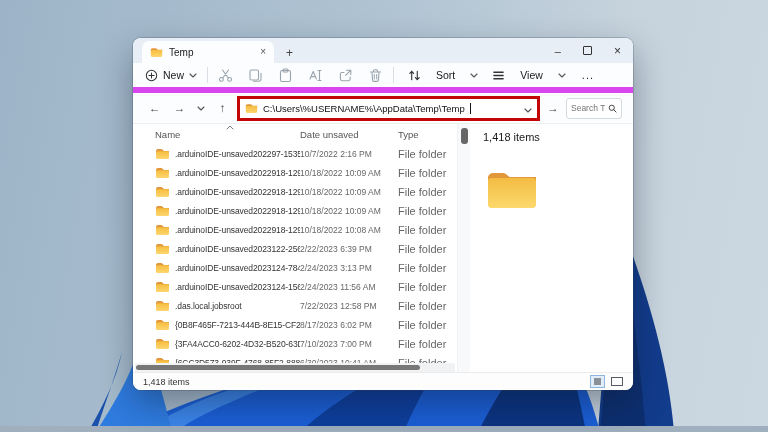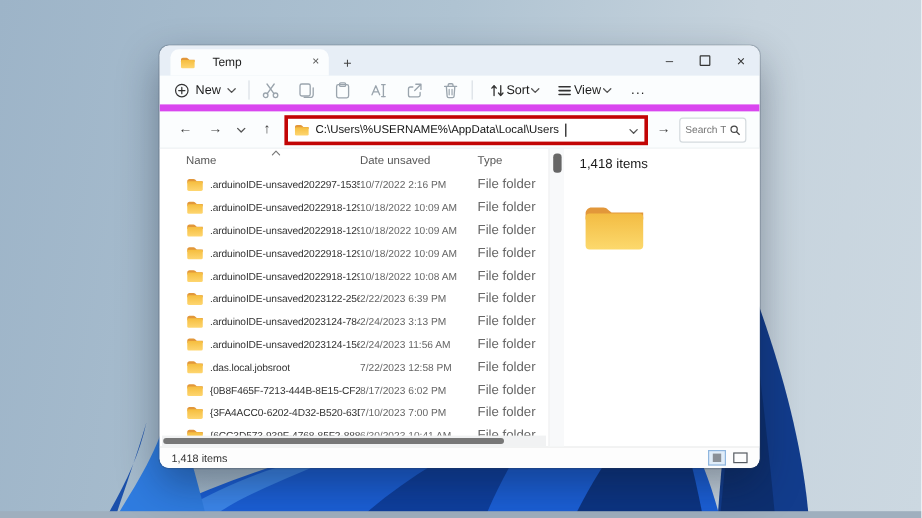--- a/index.html
+++ b/index.html
@@ -12,37 +12,37 @@
   .bottom-band { position:absolute; left:0; bottom:0; width:768px; height:6px; background:#9fafbe; }
 
   
   .win { position:absolute; left:133px; top:38px; width:500px; height:352px;
          border-radius:8px; overflow:hidden; background:#fbfdfe; display:flex; flex-direction:column;
          box-shadow:0 14px 34px rgba(10,20,40,.38), 0 0 0 1px rgba(60,70,90,.25); }
 
   
   .tabbar { height:25px; background:#e7eef6; display:flex; align-items:flex-end; padding-left:9px; position:relative; flex:0 0 auto; }
   .tab { height:22px; width:132px; background:#fbfdfe; border-radius:7px 7px 0 0;
-         display:flex; align-items:center; gap:14px; padding:4px 8px; font-size:10px; color:#222; }
+         display:flex; align-items:center; gap:6px; padding:4px 8px; font-size:10px; color:#222; }
   .tab-label { flex:1; }
   .tab-close { color:#555; font-size:10px; line-height:1; }
   .newtab { margin-left:12px; margin-bottom:4px; color:#444; font-size:12px; line-height:1; }
   .wincontrols { position:absolute; right:12px; top:0; height:100%; display:flex; align-items:center; gap:22px; color:#333; }
   .wc-min { font-size:11px; }
   .wc-max { width:9px; height:9px; border:1px solid #333; border-radius:1px; }
   .wc-close { font-size:12px; }
 
   
   .toolbar { height:30px; background:#fbfdfe; display:flex; align-items:center; padding:0 12px; flex:0 0 auto; border-bottom:6px solid #d946ef; }
   .btn-new { display:flex; align-items:center; gap:5px; font-size:10.5px; color:#1a1a1a; }
   .tool-sep { width:1px; height:16px; background:#d9dfe5; margin:0 10px; }
   .icon-grp { display:flex; align-items:center; gap:15px; }
   .t-ic { width:15px; height:15px; color:#9aa4ad; }
   .t-ic svg { display:block; }
-  .btn-sort, .btn-view { display:flex; align-items:center; gap:1px; font-size:10.5px; color:#1a1a1a; margin-left:14px; }
+  .btn-sort, .btn-view { display:flex; align-items:center; gap:15px; font-size:10.5px; color:#1a1a1a; margin-left:14px; }
   .btn-sort { margin-left:4px; }
   .more-btn { margin-left:16px; font-size:11px; color:#222; letter-spacing:1px; }
   .chev { width:8px; height:5px; color:#555; }
   .dark-ic { color:#333; }
 
   
   .addressrow { height:31px; background:#fbfdfe; display:flex; align-items:center; padding:0 11px; gap:4px; flex:0 0 auto; border-bottom:1px solid #eceff2; }
   .nav-ic { width:21px; text-align:center; color:#3c3c3c; font-size:11.5px; flex:0 0 auto; }
   .nav-chev { width:14px; display:flex; justify-content:center; color:#555; }
   .addressbox { flex:1; height:25px; border:3px solid #c20505; background:#fff;
@@ -264,21 +264,21 @@
       <span class="nav-chev">
           <svg class="chev">
             <use href="#chev-d"></use>
           </svg>
         </span>
       <span class="nav-ic">↑</span>
       <div class="addressbox">
         <svg width="13" height="11">
             <use href="#folder-s"></use>
           </svg>
-        <span class="addr-path">C:\Users\%USERNAME%\AppData\Local\Users</span>
+        <span class="addr-path">C:\Users\%USERNAME%\AppData\Temp\Temp</span>
         <span class="caret"></span>
         <span class="addr-chev"><svg class="chev">
               <use href="#chev-d"></use>
             </svg></span>
       </div>
       <span class="go-btn">→</span>
       <div class="searchbox">
         <span class="search-ph">Search T...</span>
         <svg class="search-ic">
             <use href="#ic-search"></use>

